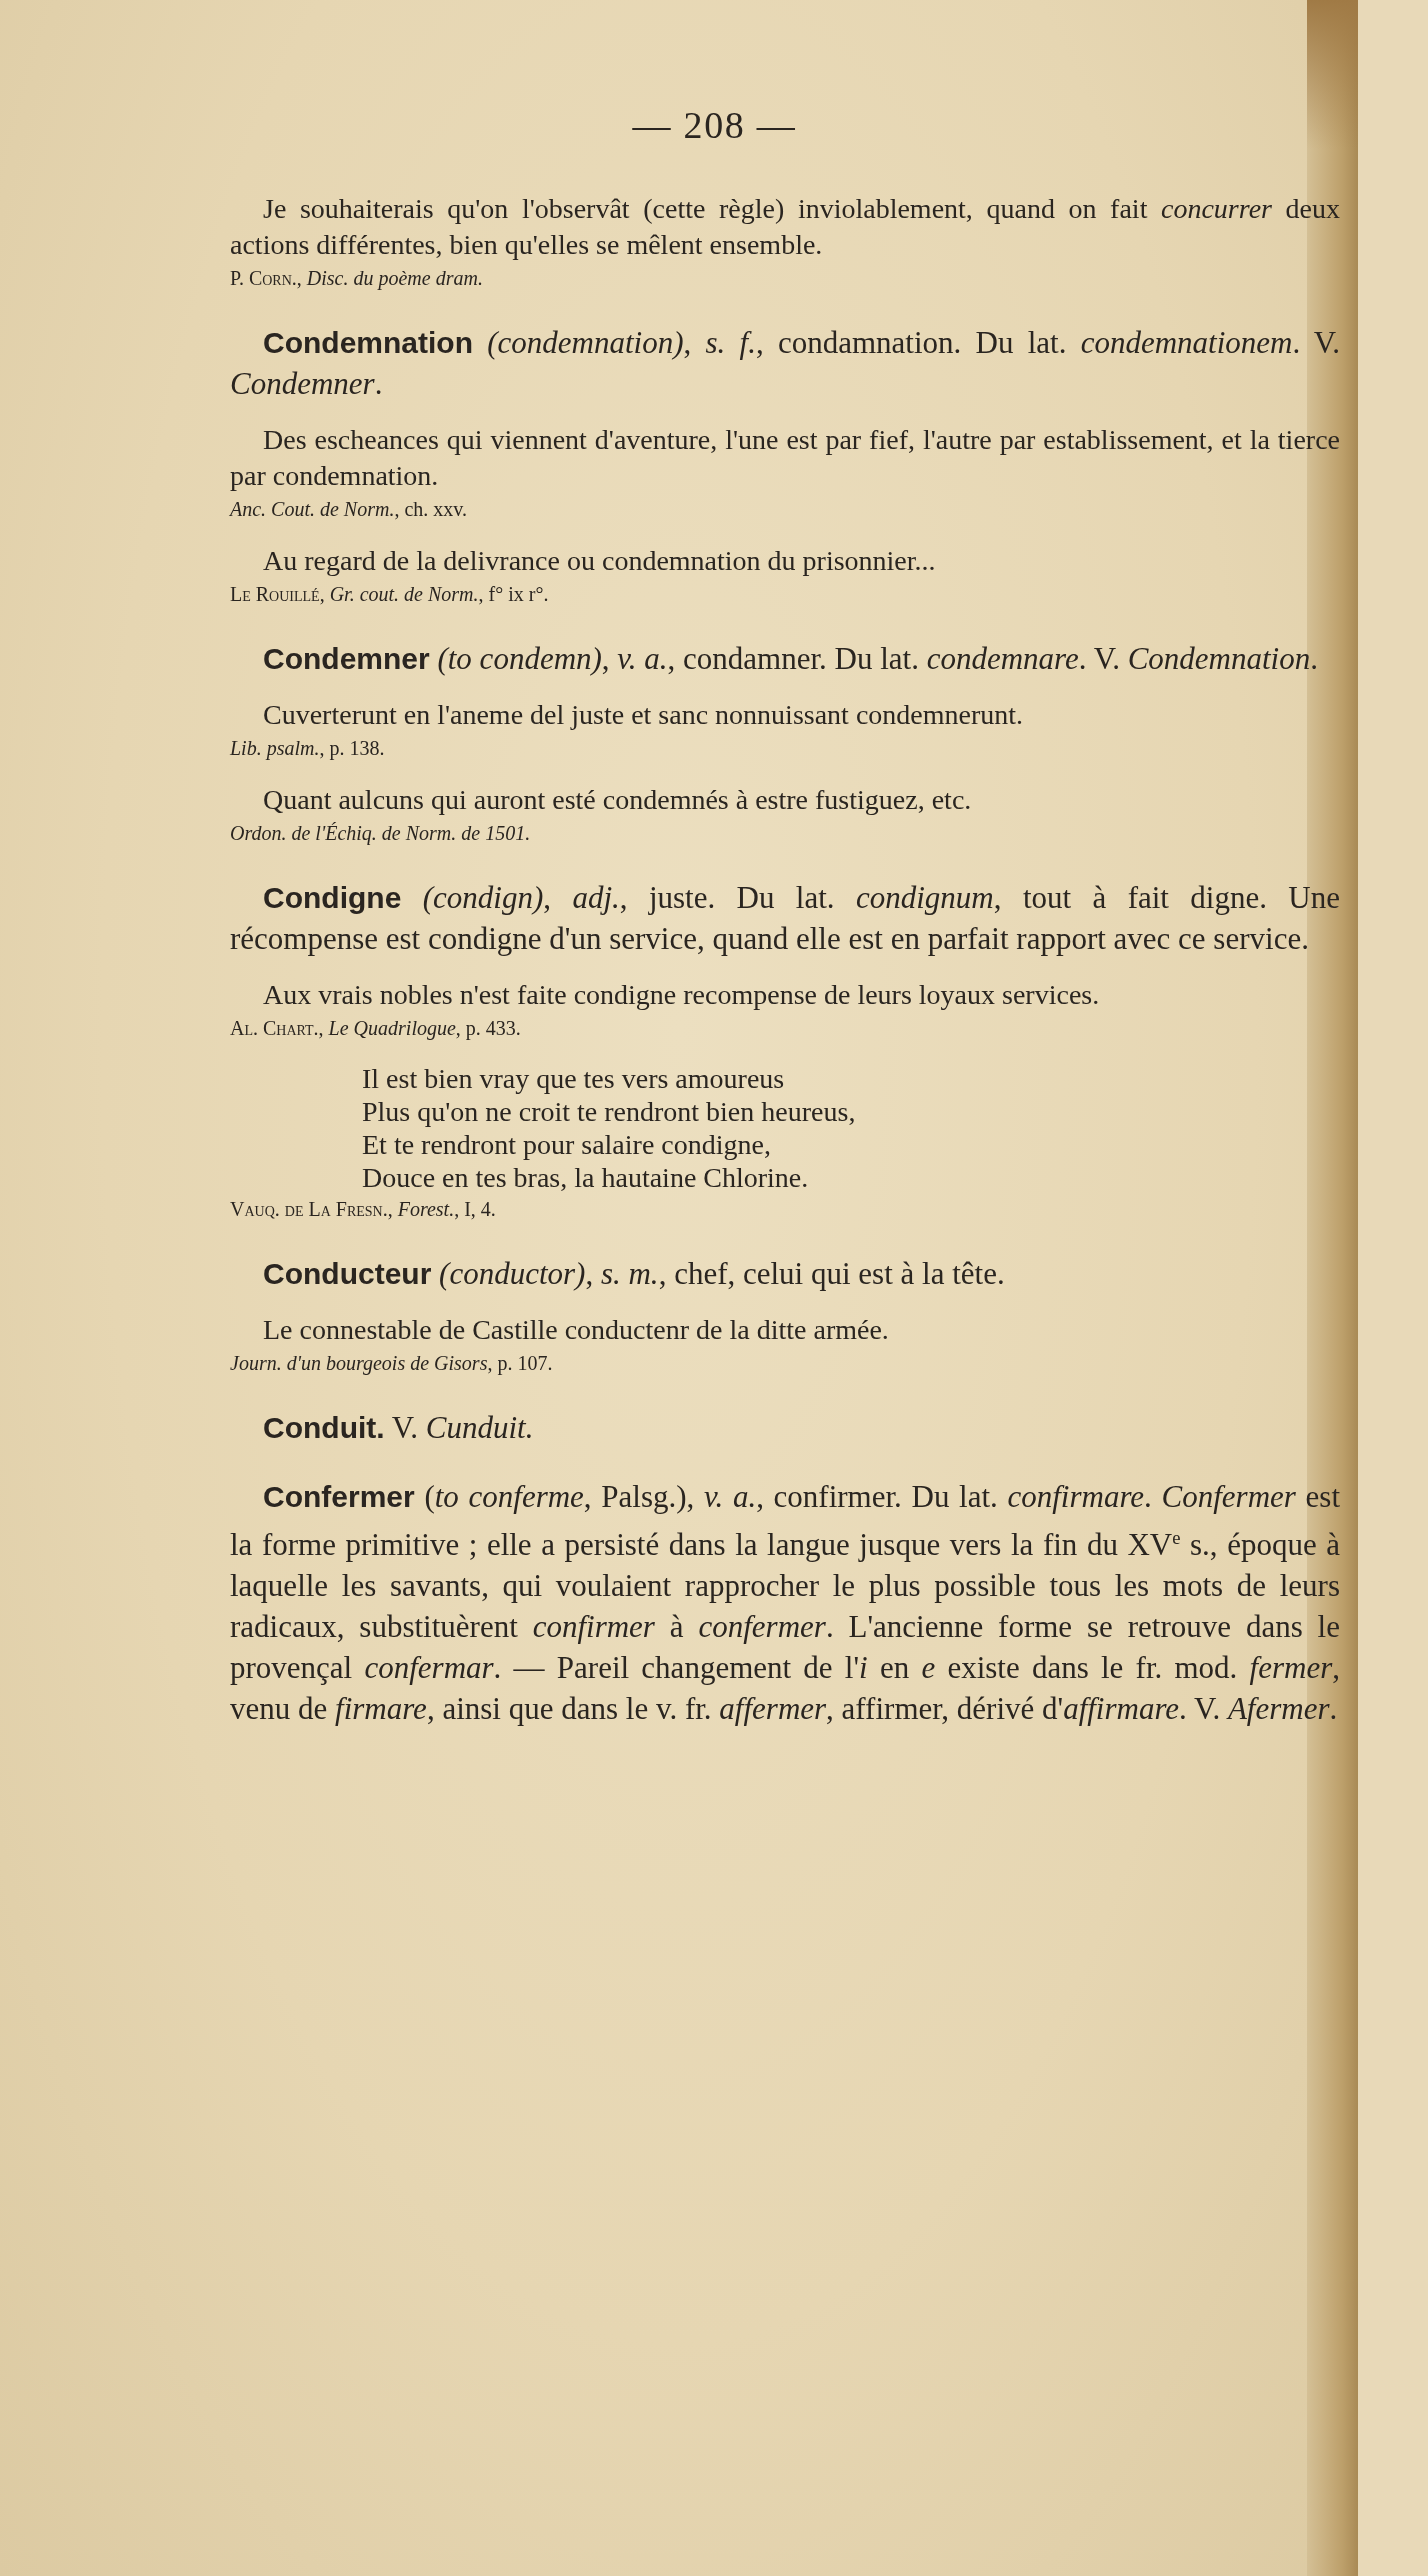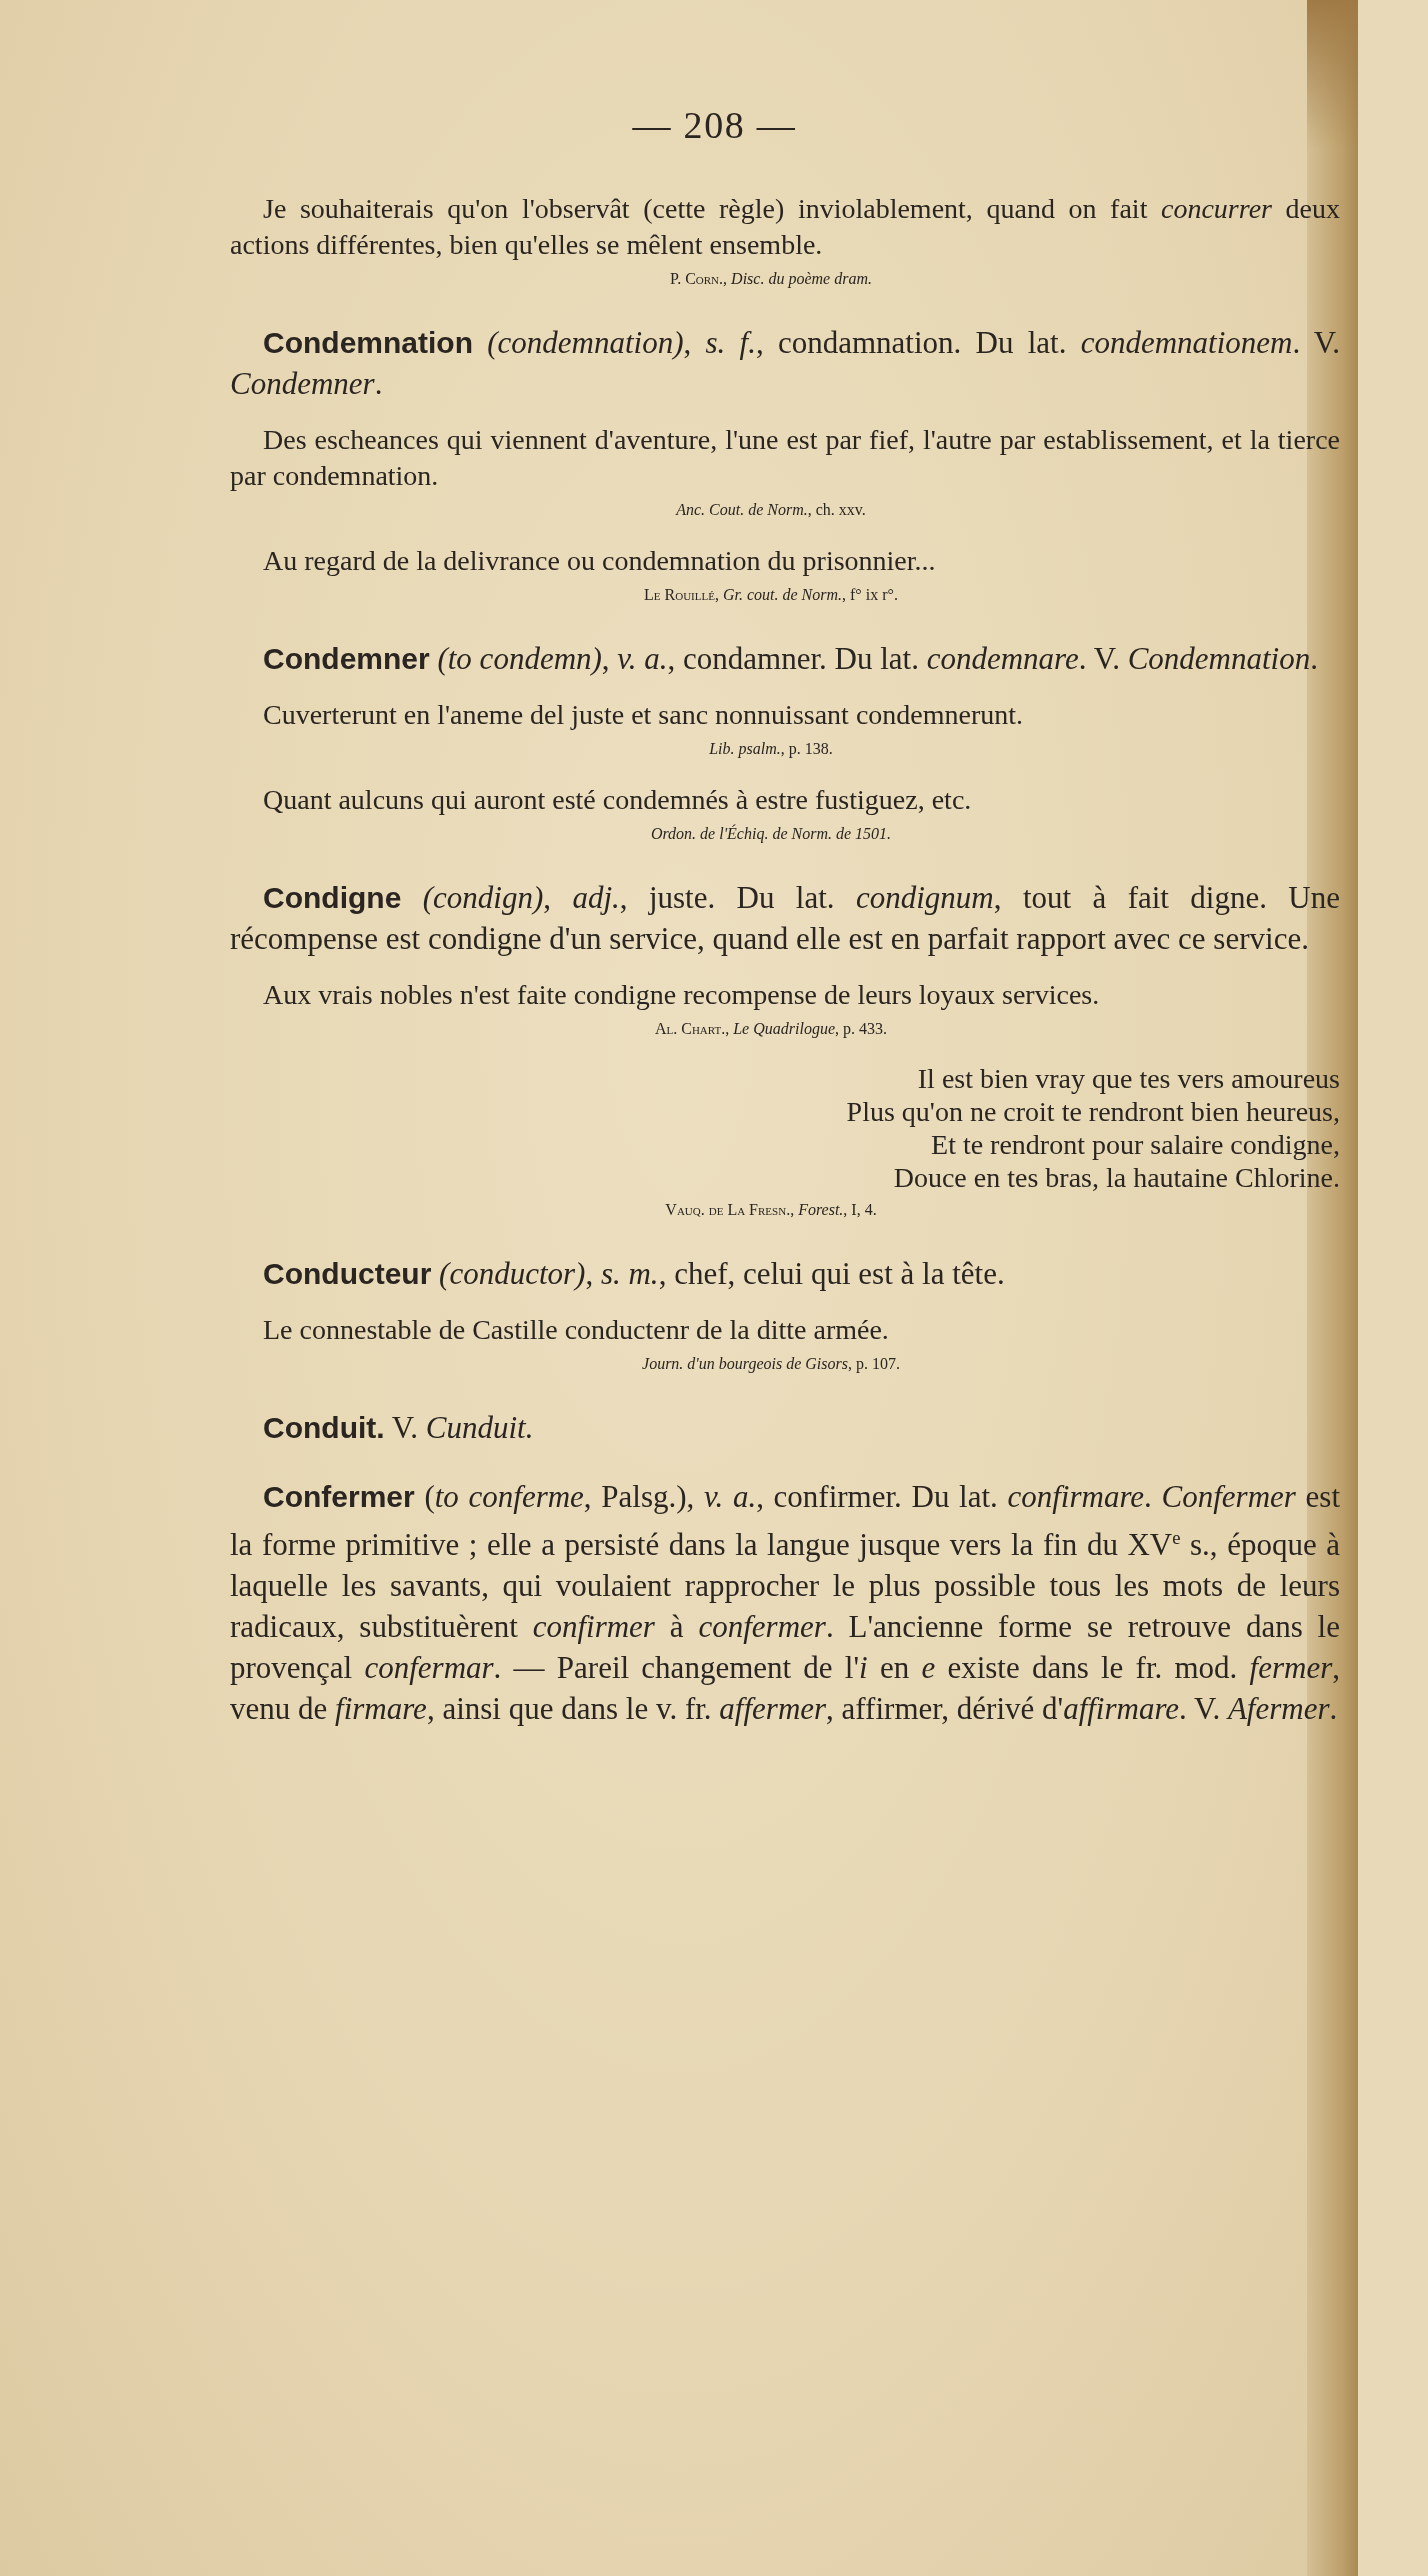--- a/index.html
+++ b/index.html
@@ -26,29 +26,29 @@
   .folio {
     position: absolute; top: 103px; left: 0; width: 1429px; text-align: center;
     font-size: 38px; letter-spacing: 1.7px;
   }
   .col {
     position: absolute; left: 230px; width: 1110px; top: 191px;
     font-size: 31px; line-height: 40px;
   }
   p { margin: 0; text-align: justify; }
   .quote { text-indent: 33px; font-size: 28px; line-height: 36px; }
-  .src { text-align: center; font-size: 16px; line-height: 31px; margin-right: 28px; }
+  .src { text-align: left; font-size: 20px; line-height: 31px; margin-right: 28px; }
   .src .sc { font-variant: small-caps; font-style: normal; }
   .entry { text-indent: 33px; font-size: 31px; line-height: 41px; }
   .hw { font-weight: bold; font-family: "Liberation Sans", "DejaVu Sans", sans-serif; font-size: 30px; }
   i, .it { font-style: italic; }
   .gap-s { height: 18px; }
   .gap-m { height: 28px; }
   .verse { margin-left: 132px; font-size: 28px; line-height: 33px; }
-  .verse div { white-space: nowrap; text-align: right; }
+  .verse div { white-space: nowrap; }
   sup { font-size: 60%; }
 </style>
 </head>
 <body>
 
 <div class="page">
   <div class="edge"></div>
   <div class="edge-top"></div>
 
   <div class="folio">— 208 —</div>

